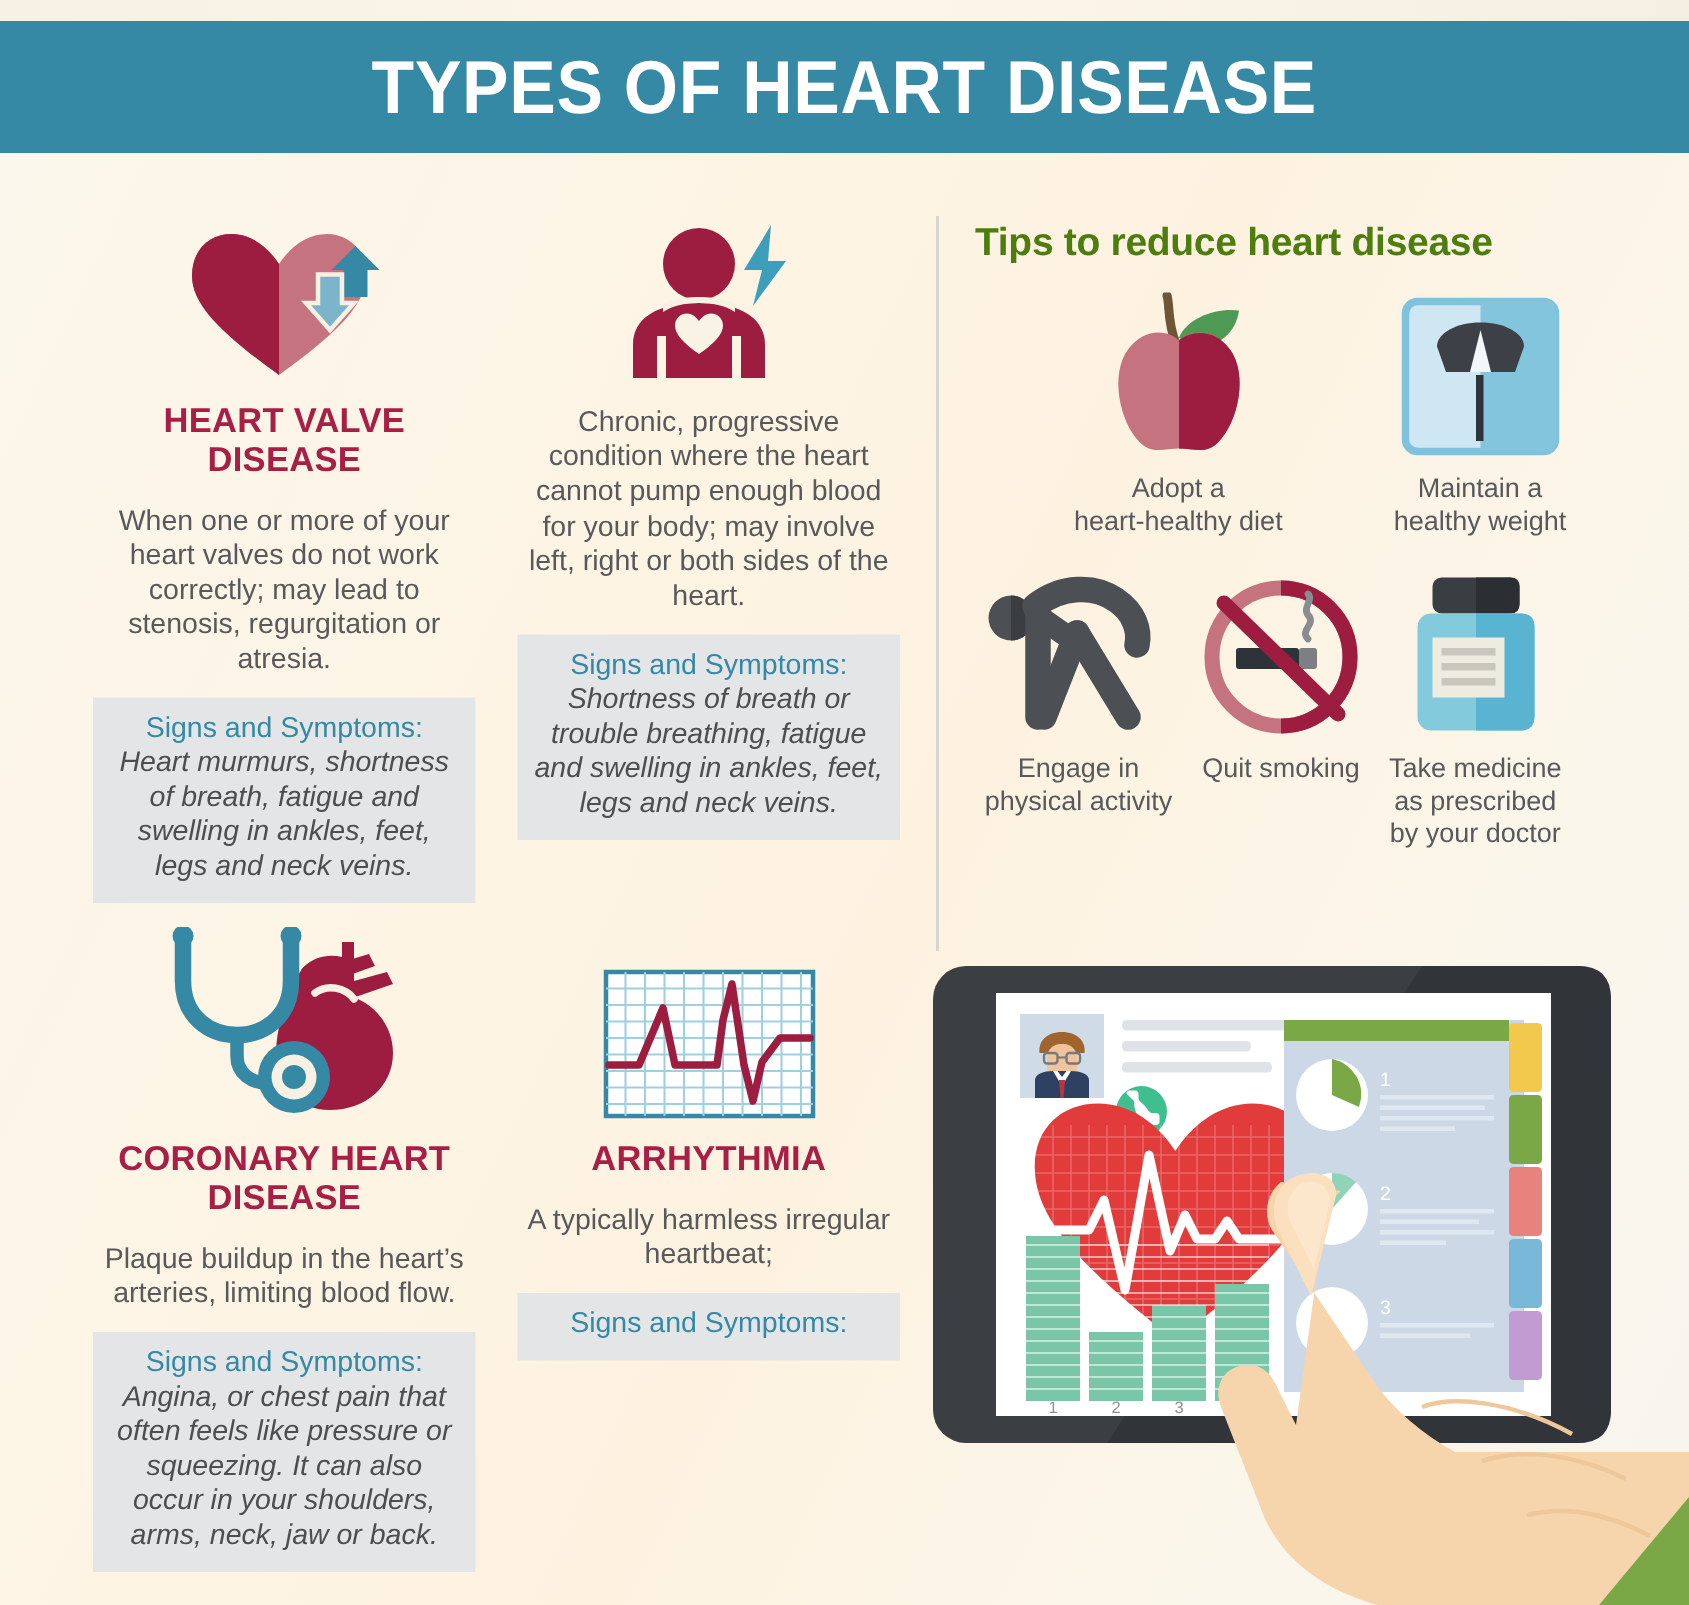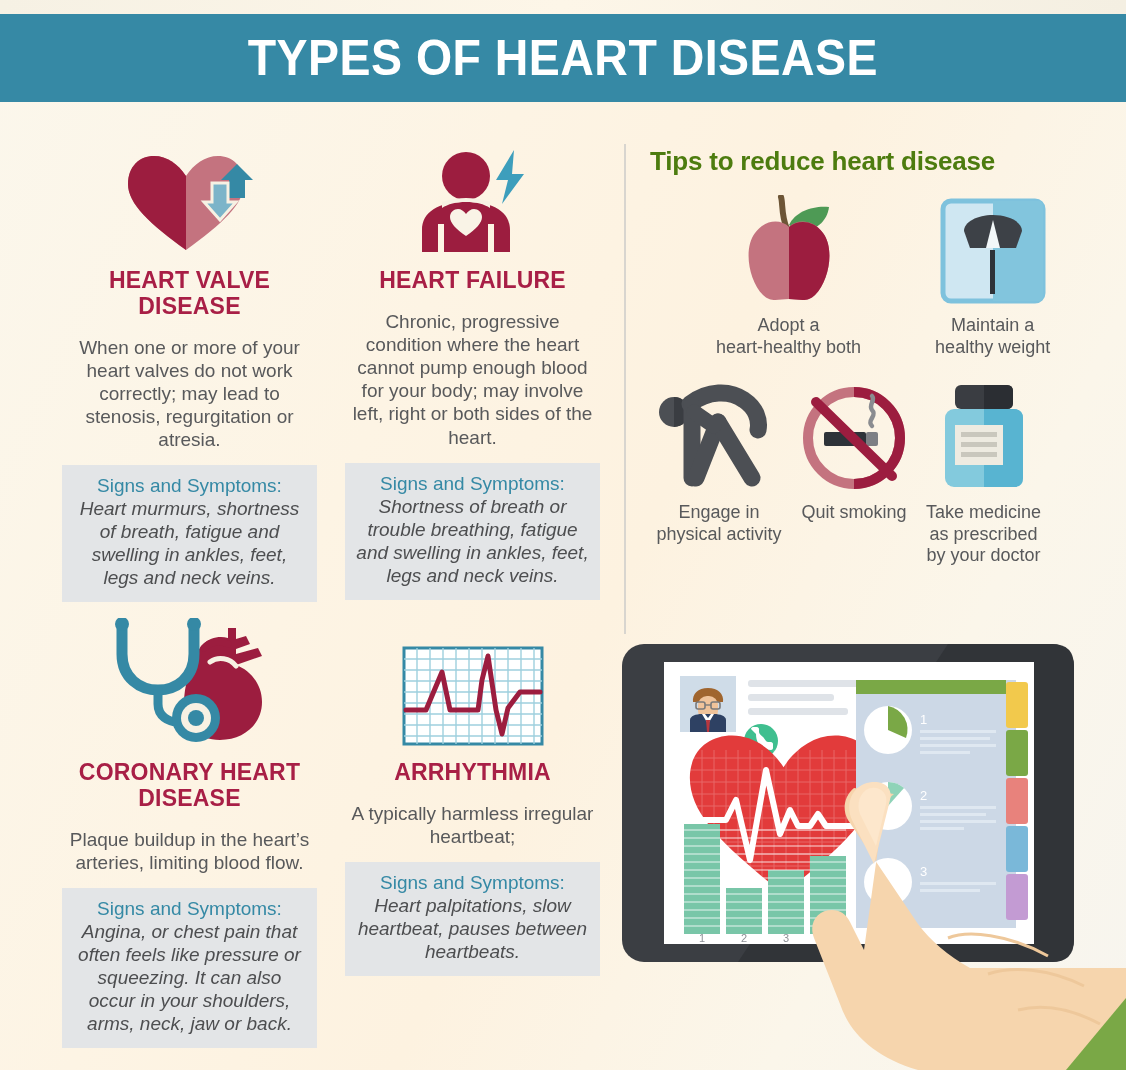--- a/index.html
+++ b/index.html
@@ -114,21 +114,20 @@
   <div class="card" id="card-failure">
     <div class="icon-wrap">
       <svg width="130" height="106" viewBox="0 0 130 106">
         <circle cx="58" cy="28" r="24" fill="#9c1d3f"></circle>
         <path d="M58 54 C30 54 14 64 14 82 L14 104 L30 104 L30 76 L36 76 L36 104 L80 104 L80 76 L86 76 L86 104 L102 104 L102 82 C102 64 86 54 58 54 Z" fill="#9c1d3f"></path>
         <path d="M58 50 C44 50 34 54 34 54 L34 60 C40 56 48 54 58 54 C68 54 76 56 82 60 L82 54 C82 54 72 50 58 50 Z" fill="#f7f1e3"></path>
         <path d="M58 88 C48 81 42 75 42 69 C42 64 46 61 50 61 C53 61 56 63 58 66 C60 63 63 61 66 61 C70 61 74 64 74 69 C74 75 68 81 58 88 Z" fill="#f9f3e6"></path>
         <path d="M106 2 L88 32 L100 32 L94 56 L116 26 L104 26 Z" fill="#3d9ebc"></path>
       </svg>
     </div>
-    <div class="card-title">HEART FAILURE</div>
     <div class="card-desc">Chronic, progressive condition where the heart cannot pump enough blood for your body; may involve left, right or both sides of the heart.</div>
     <div class="symptom-box">
       <div class="symptom-title">Signs and Symptoms:</div>
       <div class="symptom-text">Shortness of breath or trouble breathing, fatigue and swelling in ankles, feet, legs and neck veins.</div>
     </div>
   </div>
 
   <div class="card" id="card-coronary">
     <div class="icon-wrap" style="height:130px">
       <svg width="180" height="128" viewBox="0 0 180 128">
@@ -162,39 +161,38 @@
           <path d="M15 2 V98 M28 2 V98 M41 2 V98 M54 2 V98 M67 2 V98 M80 2 V98 M93 2 V98 M106 2 V98 M119 2 V98 M132 2 V98"></path>
           <path d="M2 13 H140 M2 24 H140 M2 35 H140 M2 46 H140 M2 57 H140 M2 68 H140 M2 79 H140 M2 90 H140"></path>
         </g>
         <path d="M4 64 L24 64 L40 26 L48 64 L76 64 L80 34 L86 10 L94 64 L100 88 L106 62 L118 46 L138 46" fill="none" stroke="#9c1d3f" stroke-width="5" stroke-linejoin="round" stroke-linecap="round"></path>
       </svg>
     </div>
     <div class="card-title">ARRHYTHMIA</div>
     <div class="card-desc">A typically harmless irregular heartbeat;</div>
     <div class="symptom-box">
       <div class="symptom-title">Signs and Symptoms:</div>
-      <div class="symptom-text">Heart palpitations, slow heartbeat, pauses between heartbeats.</div>
     </div>
   </div>
 
   <div class="tips">
     <div class="tips-title">Tips to reduce heart disease</div>
 
     <div class="tips-row tips-row-1">
       <div class="tip">
         <div class="tip-icon">
           <svg width="104" height="112" viewBox="0 0 104 112">
             <path d="M50 34 C44 20 46 8 44 2" stroke="#6d5536" stroke-width="6" fill="none" stroke-linecap="round"></path>
             <path d="M52 30 C58 16 78 10 92 12 C90 28 76 38 60 36 Z" fill="#4e9a55"></path>
             <path d="M52 32 C44 24 28 24 18 38 C6 54 12 86 26 100 C34 108 42 104 52 104 C62 104 70 108 78 100 C92 86 98 54 86 38 C76 24 60 24 52 32 Z" fill="#c4737f"></path>
             <path d="M52 32 C60 25 76 24 86 38 C98 54 92 86 78 100 C70 108 62 104 52 104 Z" fill="#9c1d3f"></path>
           </svg>
         </div>
         <div class="tip-label" style="white-space:pre-line">Adopt a
-heart-healthy both</div>
+heart-healthy diet</div>
       </div>
       <div class="tip">
         <div class="tip-icon">
           <svg width="106" height="106" viewBox="0 0 106 106">
             <rect x="3" y="3" width="100" height="100" rx="8" fill="#cfe7f2" stroke="#7ec2dd" stroke-width="5"></rect>
             <path d="M53 3 L100 3 Q103 3 103 11 L103 95 Q103 103 100 103 L53 103 Z" fill="#82c5dd"></path>
             <path d="M24 33 C24 24 37 17 53 17 C69 17 82 24 82 33 L76 50 L30 50 Z" fill="#3d4147"></path>
             <path d="M53 22 L60 50 L46 50 Z" fill="#f2f7f9"></path>
             <rect x="50" y="52" width="5" height="44" fill="#2e3339"></rect>
           </svg>

